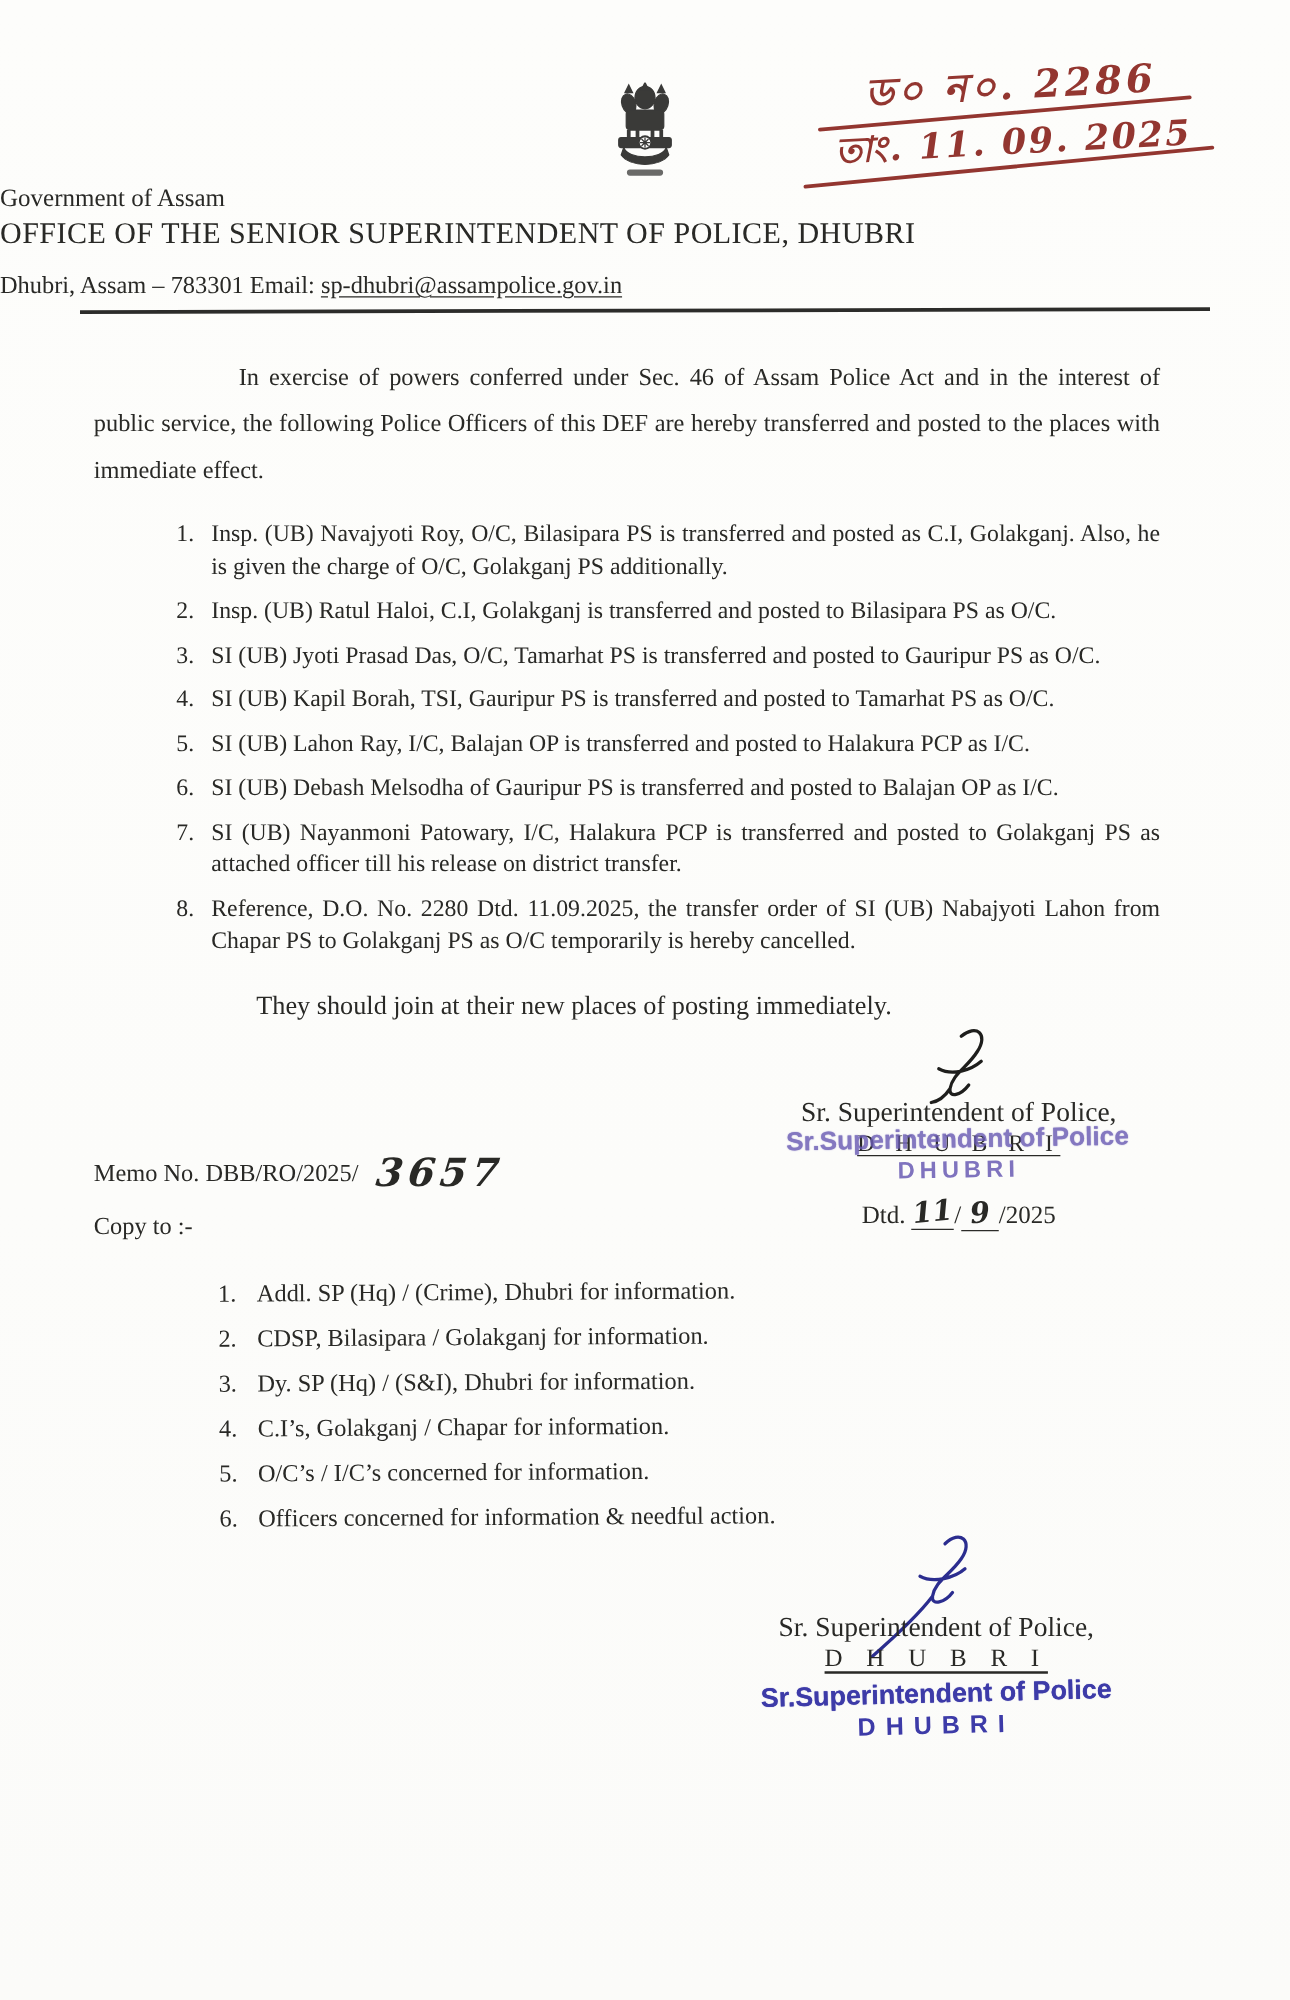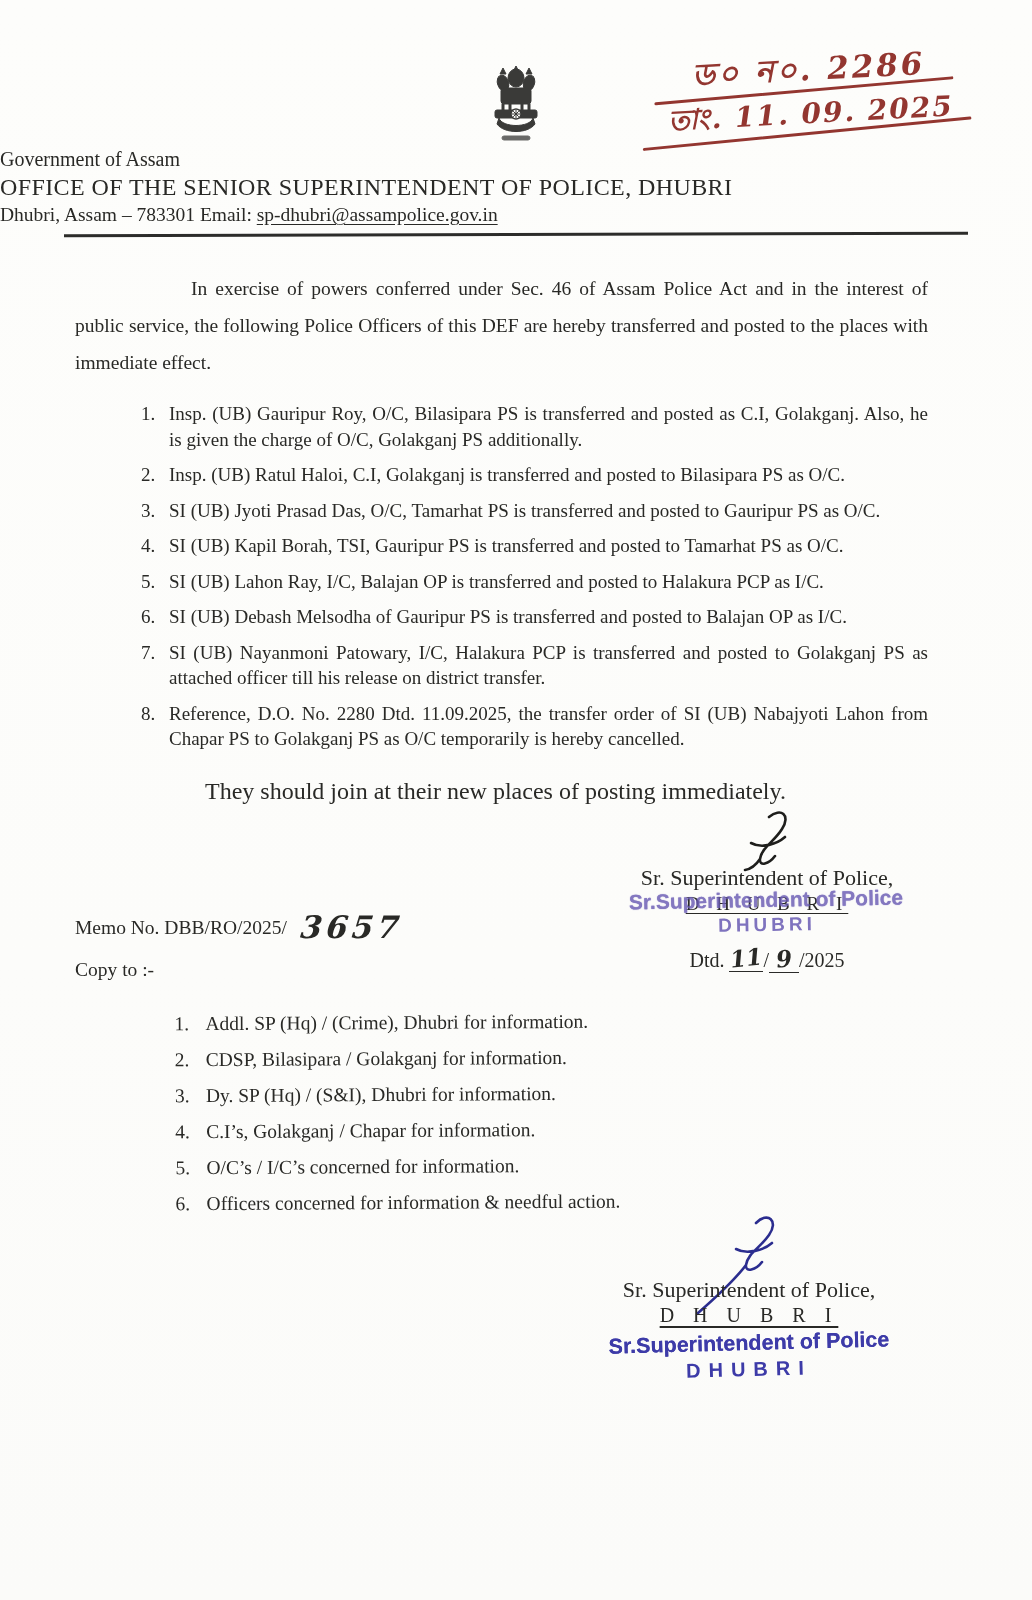--- a/index.html
+++ b/index.html
@@ -18,38 +18,38 @@
   .docket .l2{font-size:28px;letter-spacing:2px;margin-top:6px;}
   .docket .ul{height:3px;background:#933630;border-radius:2px;}
   .docket .ul1{width:300px;margin:1px auto 0 14px;transform:rotate(-2deg);}
   .docket .ul2{width:330px;margin:2px auto 0 0;transform:rotate(-2.5deg);}
 
   
   .header{padding-top:66px;text-align:left;}
   .emblem{display:block;margin:0 auto 4px auto;}
   .govt{font-size:20px;margin-top:2px;}
   .office{font-size:24px;margin-top:3px;letter-spacing:.4px;}
-  .addr{font-size:19.5px;margin-top:3px;}
+  .addr{font-size:19.5px;margin-top:17px;}
   .addr .email{text-decoration:underline;text-underline-offset:3px;}
   .rule{border:none;border-top:3px solid #2c2c2a;margin:7px 64px 0 64px;
         transform:rotate(-0.15deg);}
 
   
   .order-title{text-align:center;margin-top:36px;font-size:21px;
                letter-spacing:5px;}
   .order-title span{text-decoration:underline;text-underline-offset:5px;}
 
   
   .intro{margin:34px 104px 0 75px;font-size:19.5px;line-height:37px;
          text-align:justify;text-indent:116px;}
   .orders{margin:20px 104px 0 141px;}
   .oitem{display:flex;font-size:19px;line-height:25.5px;margin-bottom:10px;}
   .oitem .n{flex:none;width:28px;}
   .oitem .t{flex:1;text-align:justify;}
-  .closing{margin:26px 104px 0 205px;font-size:24px;}
+  .closing{margin:26px 104px 0 205px;font-size:21px;}
 
   
   .sigrow{position:relative;height:198px;}
   .sig-top{position:absolute;right:100px;top:4px;width:330px;text-align:center;}
   .sig-top svg,.sig-bottom svg{display:block;margin:0 auto -6px auto;overflow:visible;}
   .desig{font-size:22px;white-space:nowrap;}
   .overlapwrap{position:relative;height:52px;}
   .typed-dhubri{position:absolute;left:0;right:0;top:2px;font-size:19px;
                 letter-spacing:6px;text-decoration:underline;text-underline-offset:3px;}
   .stampP1{position:absolute;left:-16px;top:-3px;width:360px;
@@ -124,21 +124,21 @@
     <div class="addr"><span>Dhubri, Assam – 783301 Email: </span><span class="email">sp-dhubri@assampolice.gov.in</span></div>
   </div>
   <hr class="rule">
 
 
   <p class="intro">In exercise of powers conferred under Sec. 46 of Assam Police Act and in the interest of public service, the following Police Officers of this DEF are hereby transferred and posted to the places with immediate effect.</p>
 
   <div class="orders">
     <div class="oitem">
       <span class="n">1.</span>
-      <div class="t">Insp. (UB) Gauripur Roy, O/C, Bilasipara PS is transferred and posted as C.I, Golakganj. Also, he is given the charge of O/C, Golakganj PS additionally.</div>
+      <div class="t">Insp. (UB) Navajyoti Roy, O/C, Bilasipara PS is transferred and posted as C.I, Golakganj. Also, he is given the charge of O/C, Golakganj PS additionally.</div>
     </div>
     <div class="oitem">
       <span class="n">2.</span>
       <div class="t">Insp. (UB) Ratul Haloi, C.I, Golakganj is transferred and posted to Bilasipara PS as O/C.</div>
     </div>
     <div class="oitem">
       <span class="n">3.</span>
       <div class="t">SI (UB) Jyoti Prasad Das, O/C, Tamarhat PS is transferred and posted to Gauripur PS as O/C.</div>
     </div>
     <div class="oitem">

